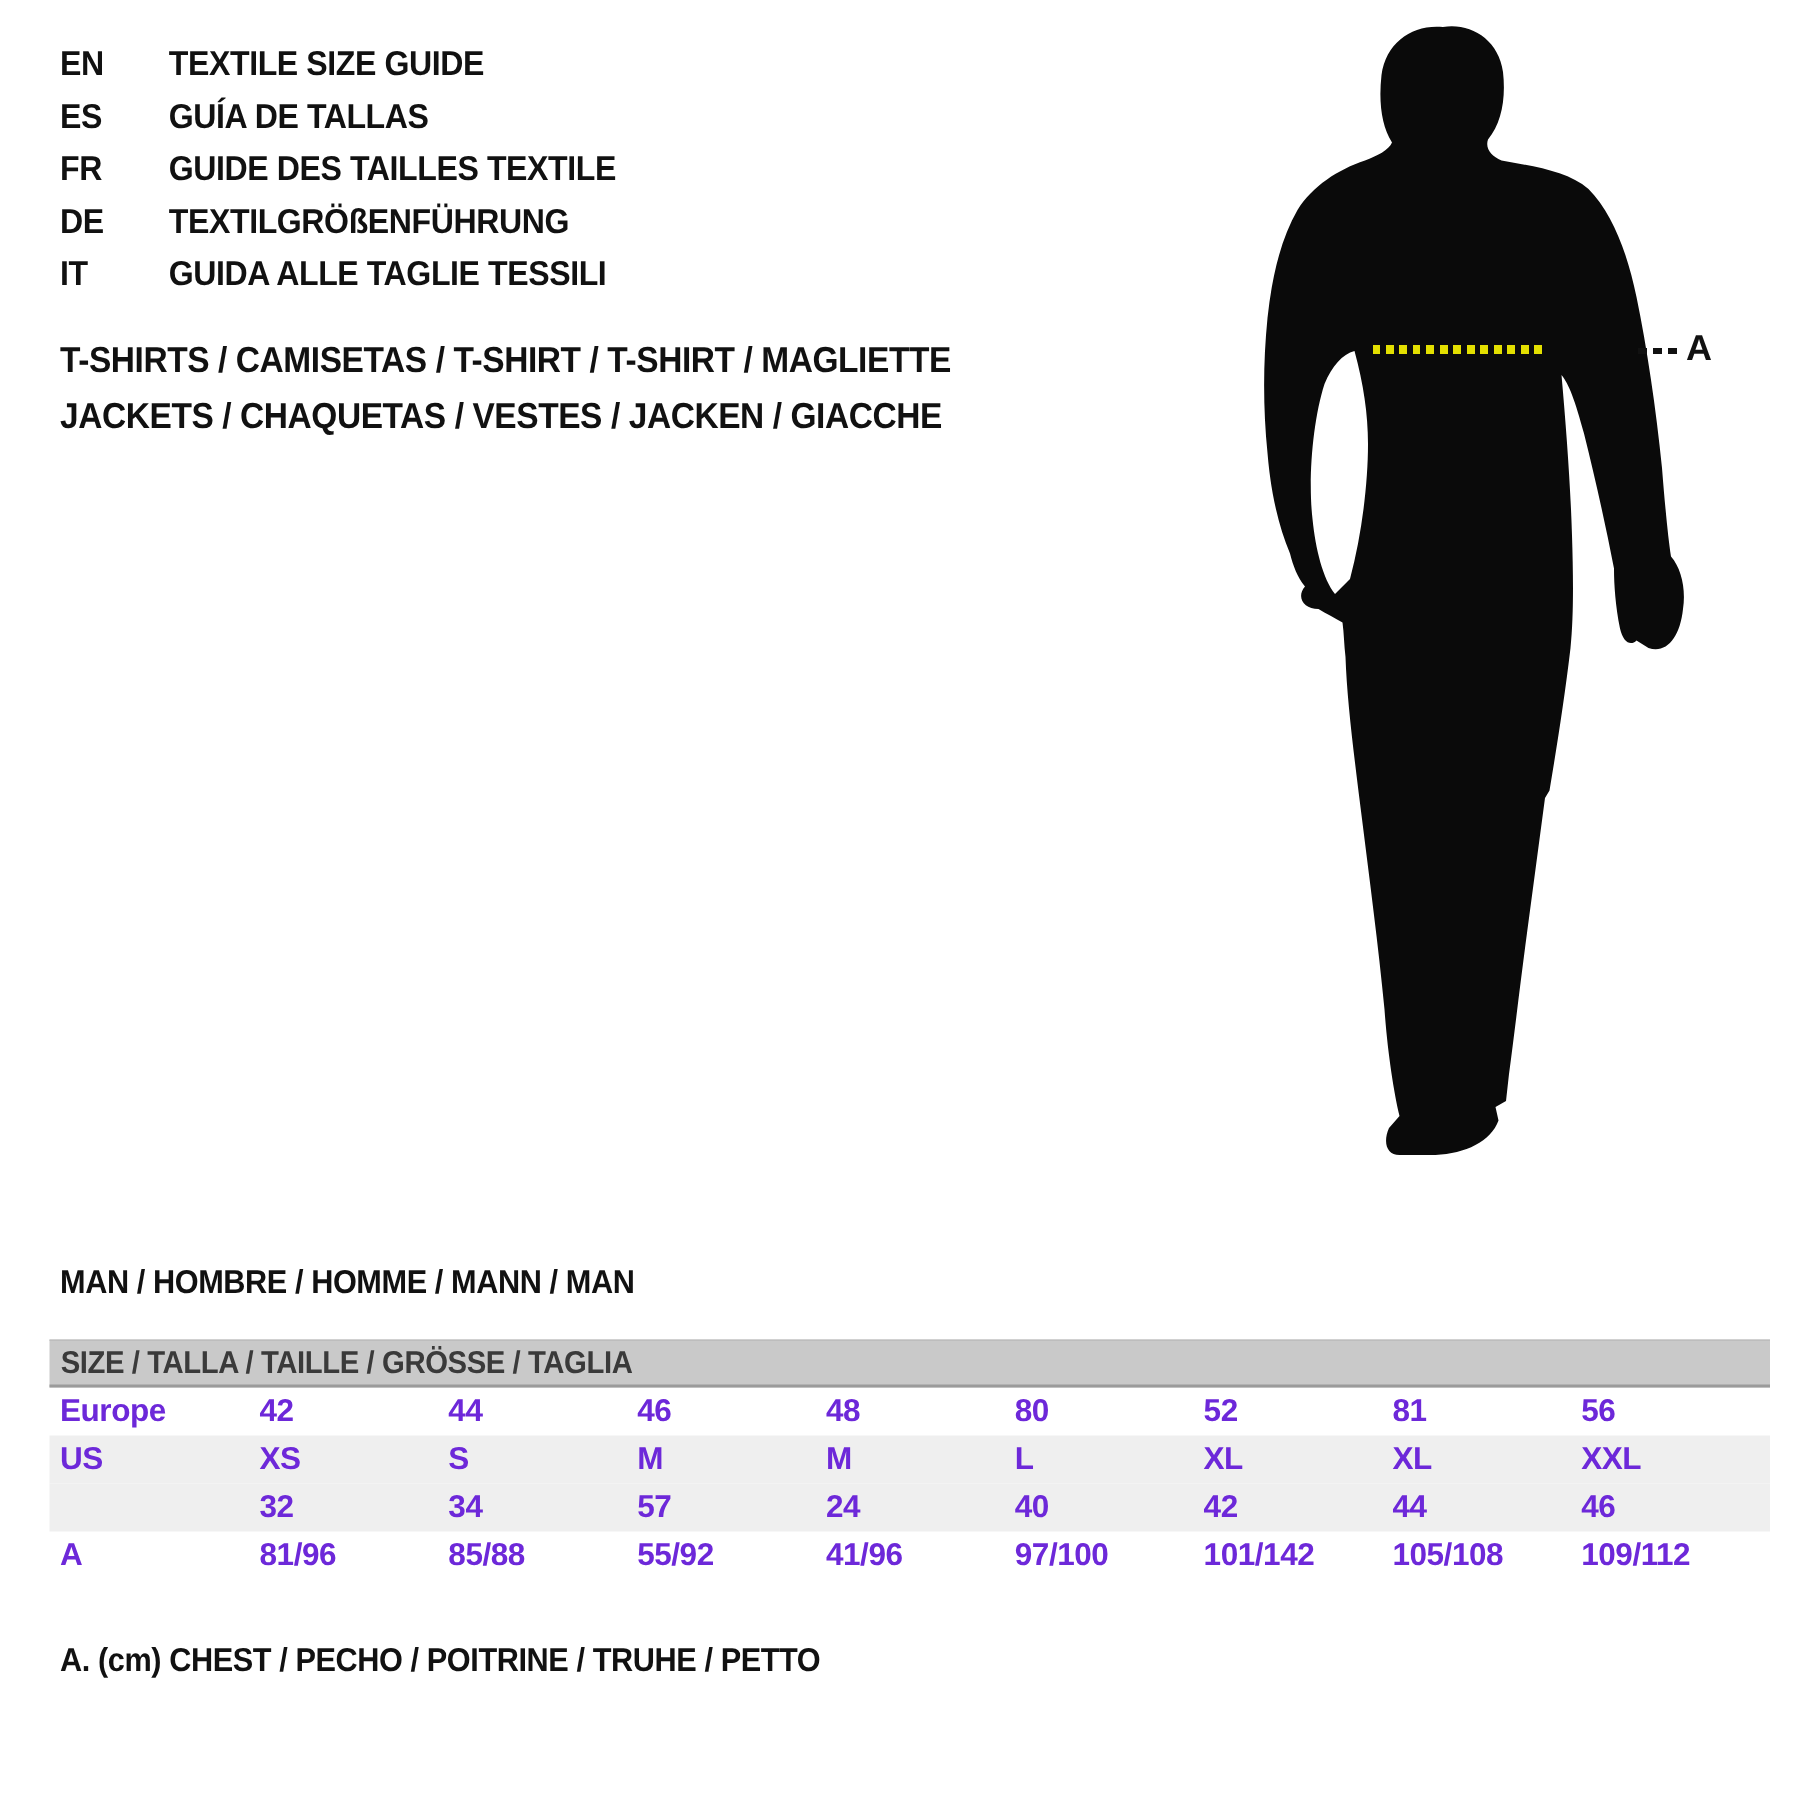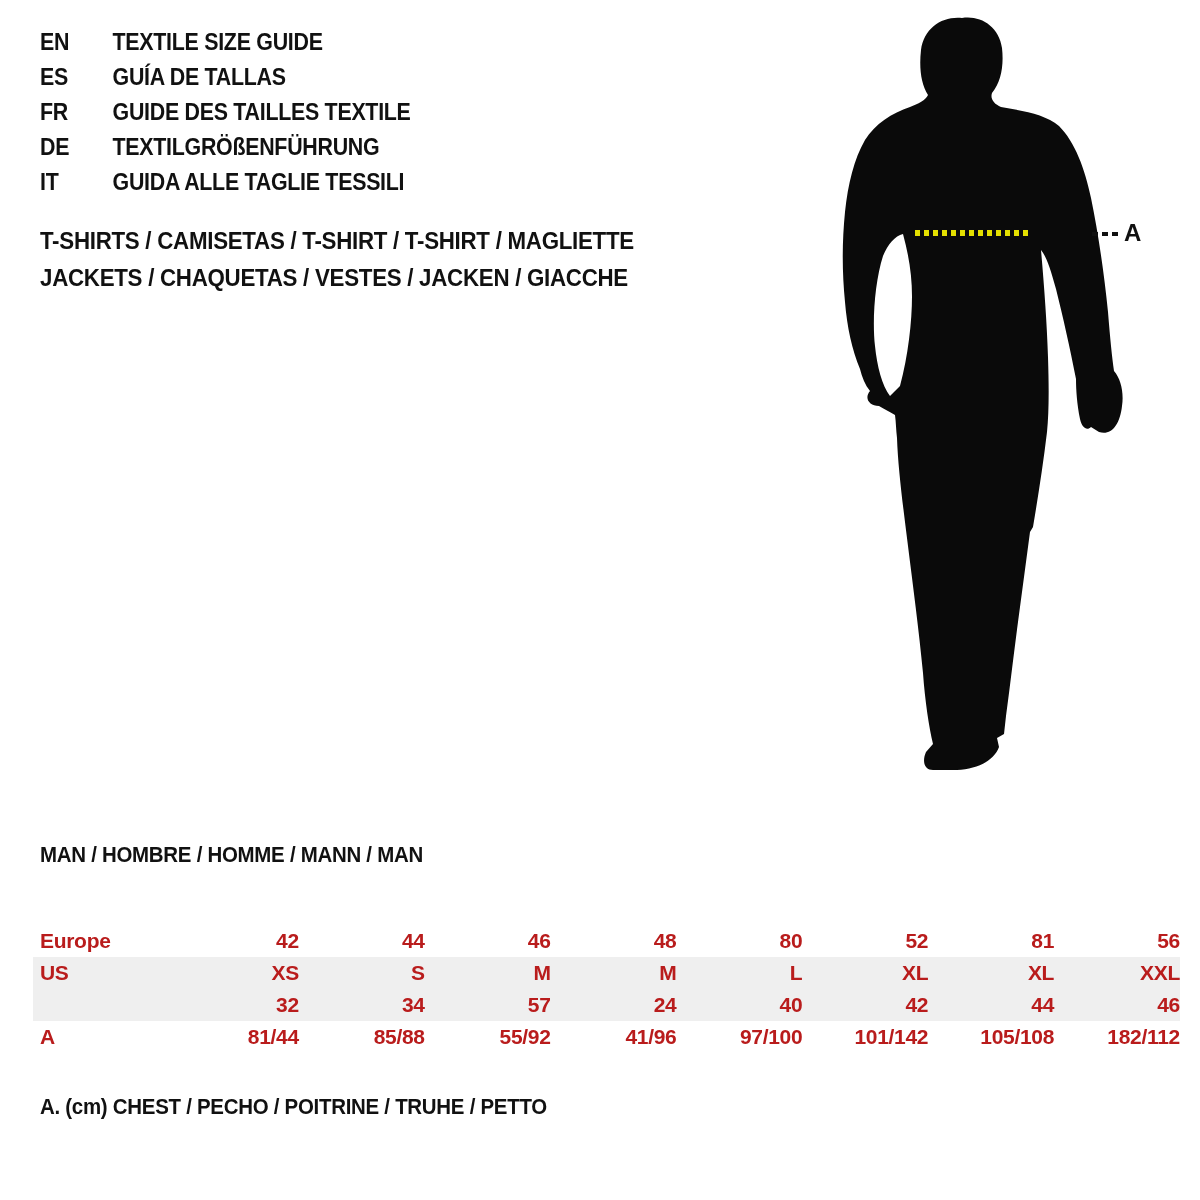--- a/index.html
+++ b/index.html
@@ -35,23 +35,23 @@
   #table-header-bar{
     position:absolute;left:33px;top:893px;width:1147px;height:29px;
     background:#c9c9c9;border-top:1px solid #bdbdbd;border-bottom:2px solid #9b9b9b;
     box-sizing:content-box;
   }
   #table-header-bar .hdr-text{
     display:block;padding-left:8px;line-height:29px;font-weight:700;font-size:21px;color:#3a3a3a;letter-spacing:-0.3px;
   }
   #size-table-rows{position:absolute;left:33px;top:925px;width:1147px;}
   .trow{display:grid;grid-template-columns:140px repeat(8,1fr);height:32px;align-items:center;
-        font-weight:700;font-size:21px;letter-spacing:-0.3px;color:#b91c1c;}
+        font-weight:700;font-size:21px;letter-spacing:-0.3px;color:#6d28d9;}
   .trow.shaded{background:#efefef;}
-  .tcell{text-align:right;}
+  .tcell{text-align:left;}
   .tcell.tlabel{text-align:left;padding-left:7px;}
 
   
   #footnote{position:absolute;left:40px;top:1094px;font-weight:700;font-size:22px;letter-spacing:-0.3px;}
 </style>
 </head>
 <body>
 
 <div id="canvas">
 
@@ -136,20 +136,23 @@
         C 68,244 75,236 83,234
         Z"></path>
     </svg>
   </div>
   <div id="chest-dotted-line"></div>
   <div id="measure-dashes"></div>
   <div id="measure-label">A</div>
 
   <div id="section-title" class="condensed">MAN / HOMBRE / HOMME / MANN / MAN</div>
 
+  <div id="table-header-bar">
+    <span class="hdr-text condensed">SIZE / TALLA / TAILLE / GRÖSSE / TAGLIA</span>
+  </div>
   <div id="size-table-rows">
       <div class="trow">
         <div class="tcell tlabel">Europe</div>
         <div class="tcell">42</div>
         <div class="tcell">44</div>
         <div class="tcell">46</div>
         <div class="tcell">48</div>
         <div class="tcell">80</div>
         <div class="tcell">52</div>
         <div class="tcell">81</div>
@@ -172,26 +175,26 @@
         <div class="tcell">34</div>
         <div class="tcell">57</div>
         <div class="tcell">24</div>
         <div class="tcell">40</div>
         <div class="tcell">42</div>
         <div class="tcell">44</div>
         <div class="tcell">46</div>
       </div>
       <div class="trow">
         <div class="tcell tlabel">A</div>
-        <div class="tcell">81/44</div>
+        <div class="tcell">81/96</div>
         <div class="tcell">85/88</div>
         <div class="tcell">55/92</div>
         <div class="tcell">41/96</div>
         <div class="tcell">97/100</div>
         <div class="tcell">101/142</div>
         <div class="tcell">105/108</div>
-        <div class="tcell">182/112</div>
+        <div class="tcell">109/112</div>
       </div>
     </div>
 
   <div id="footnote" class="condensed">A. (cm) CHEST / PECHO / POITRINE / TRUHE / PETTO</div>
 
 </div>
 
 </body></html>

